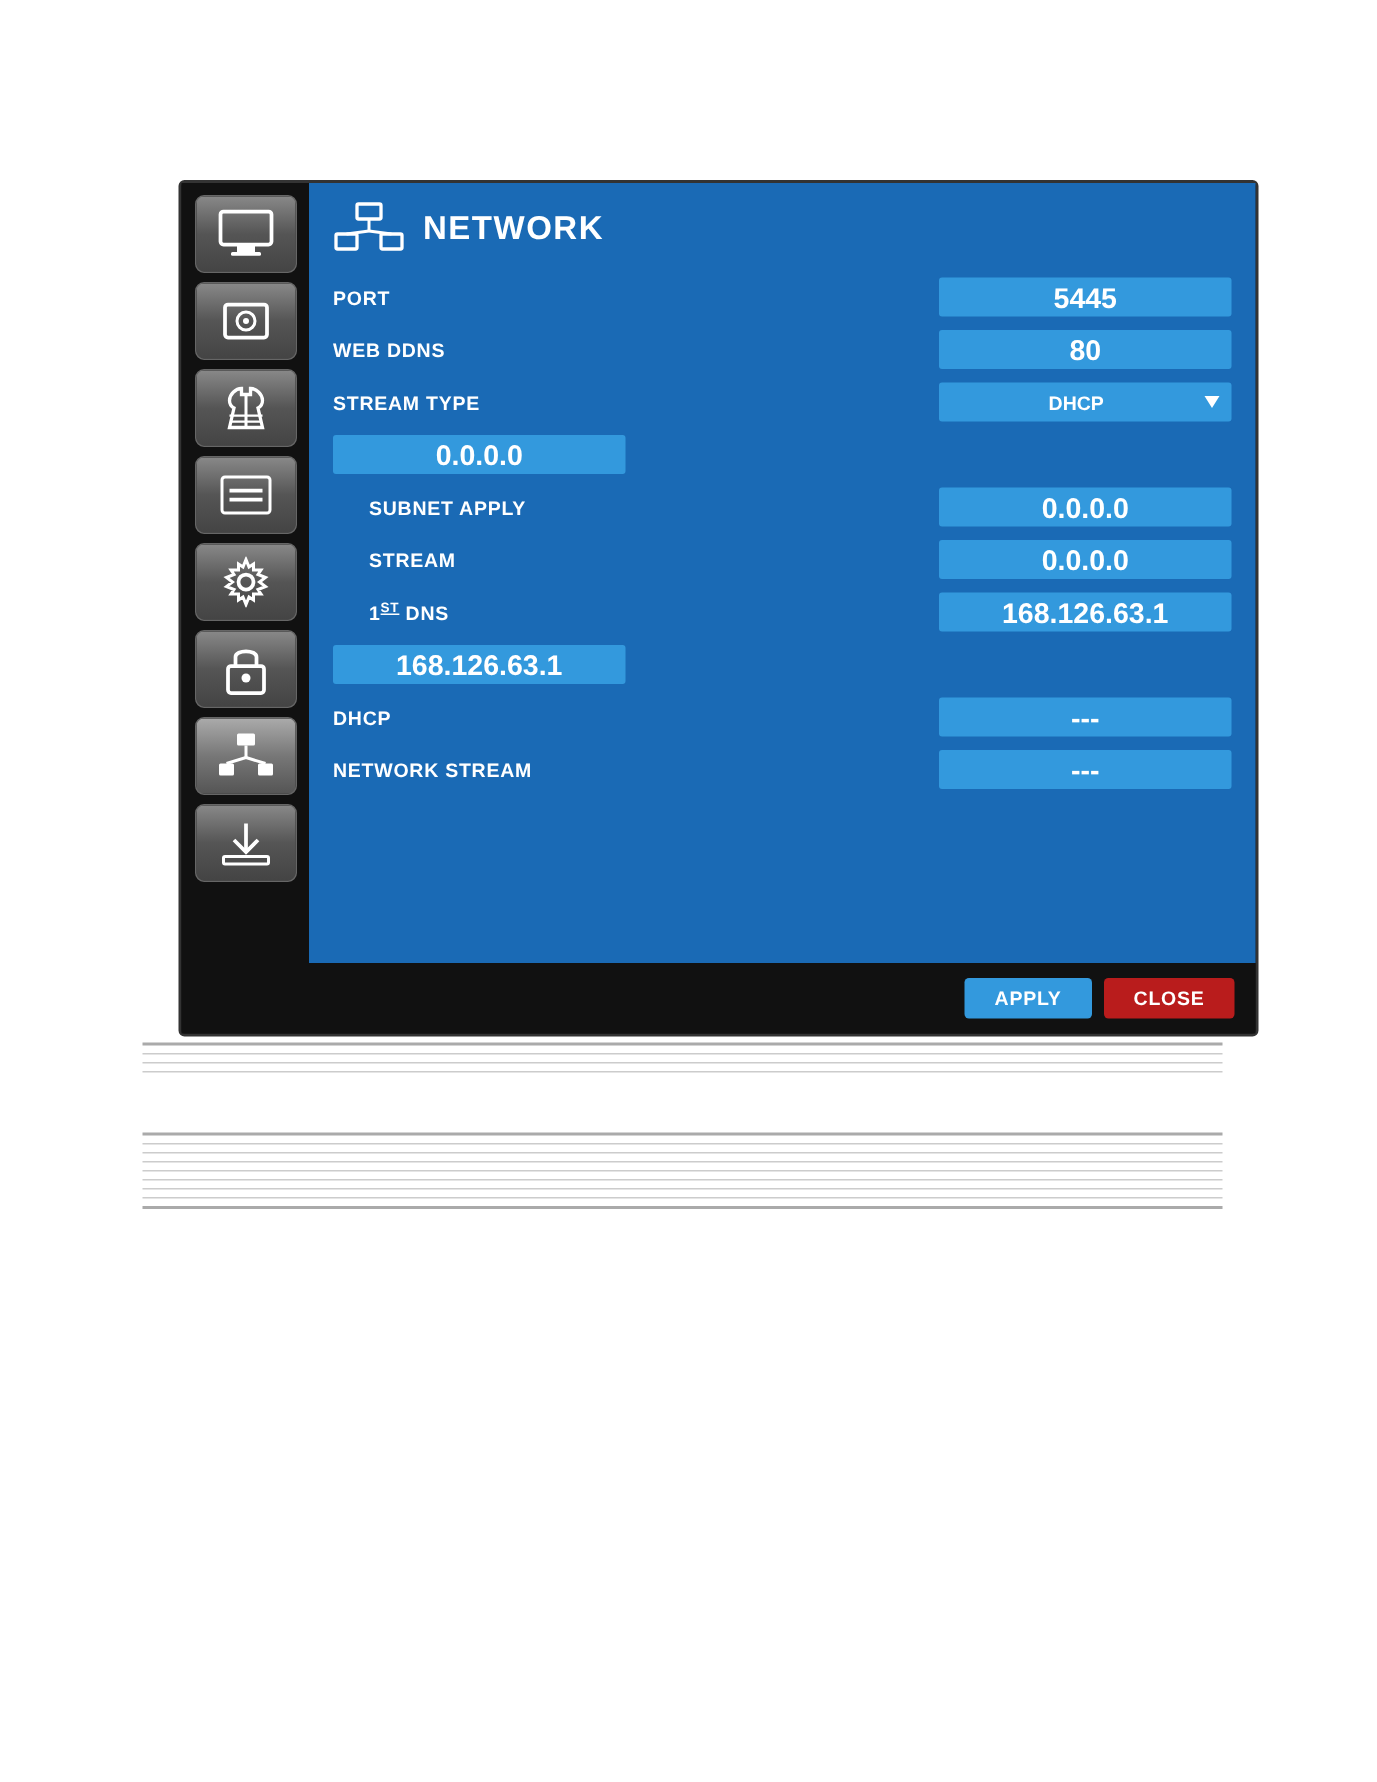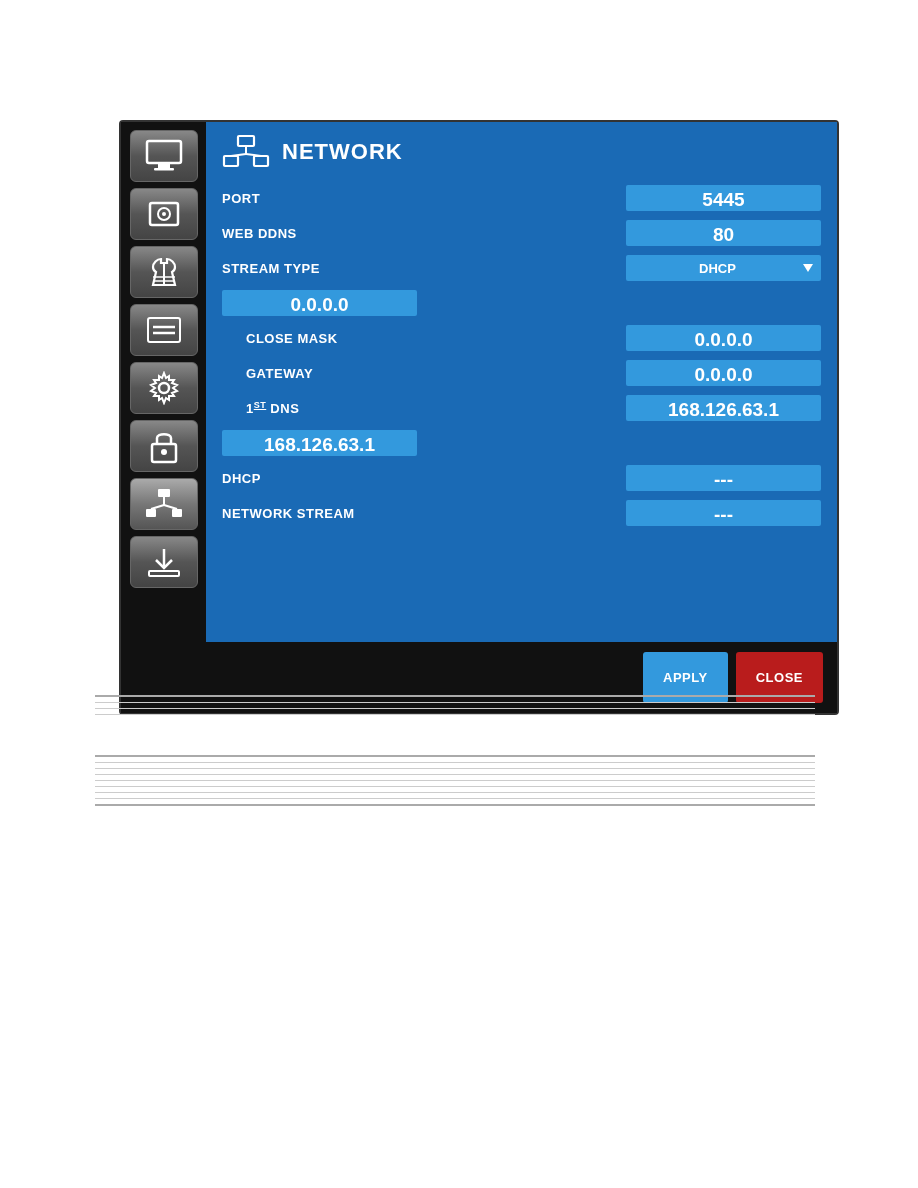--- a/index.html
+++ b/index.html
@@ -151,21 +151,21 @@
     .panel-footer {
       background: #111;
       display: flex;
       justify-content: flex-end;
       align-items: center;
       padding: 10px 14px;
       gap: 8px;
     }
 
     .btn-apply, .btn-close {
-      padding: 18px 20px;
+      padding: 6px 20px;
       font-size: 13px;
       font-weight: bold;
       border: none;
       border-radius: 3px;
       cursor: pointer;
       letter-spacing: 0.5px;
     }
 
     .btn-apply {
       background: #3399dd;
@@ -343,28 +343,28 @@
           </div>
         </div>
 
         <div class="settings-row indented">
           <div class="row-value">
             <input type="text" value="0.0.0.0" style="">
           </div>
         </div>
 
         <div class="settings-row indented">
-          <div class="row-label" style="padding-left:24px;">CLOSE MASK</div>
+          <div class="row-label" style="padding-left:24px;">SUBNET APPLY</div>
           <div class="row-value">
             <input type="text" value="0.0.0.0" style="">
           </div>
         </div>
 
         <div class="settings-row indented">
-          <div class="row-label" style="padding-left:24px;">GATEWAY</div>
+          <div class="row-label" style="padding-left:24px;">STREAM</div>
           <div class="row-value">
             <input type="text" value="0.0.0.0" style="">
           </div>
         </div>
 
         <div class="settings-row indented">
           <div class="row-label" style="padding-left:24px;">1<sup>ST</sup> DNS</div>
           <div class="row-value">
             <input type="text" value="168.126.63.1" style="">
           </div>

